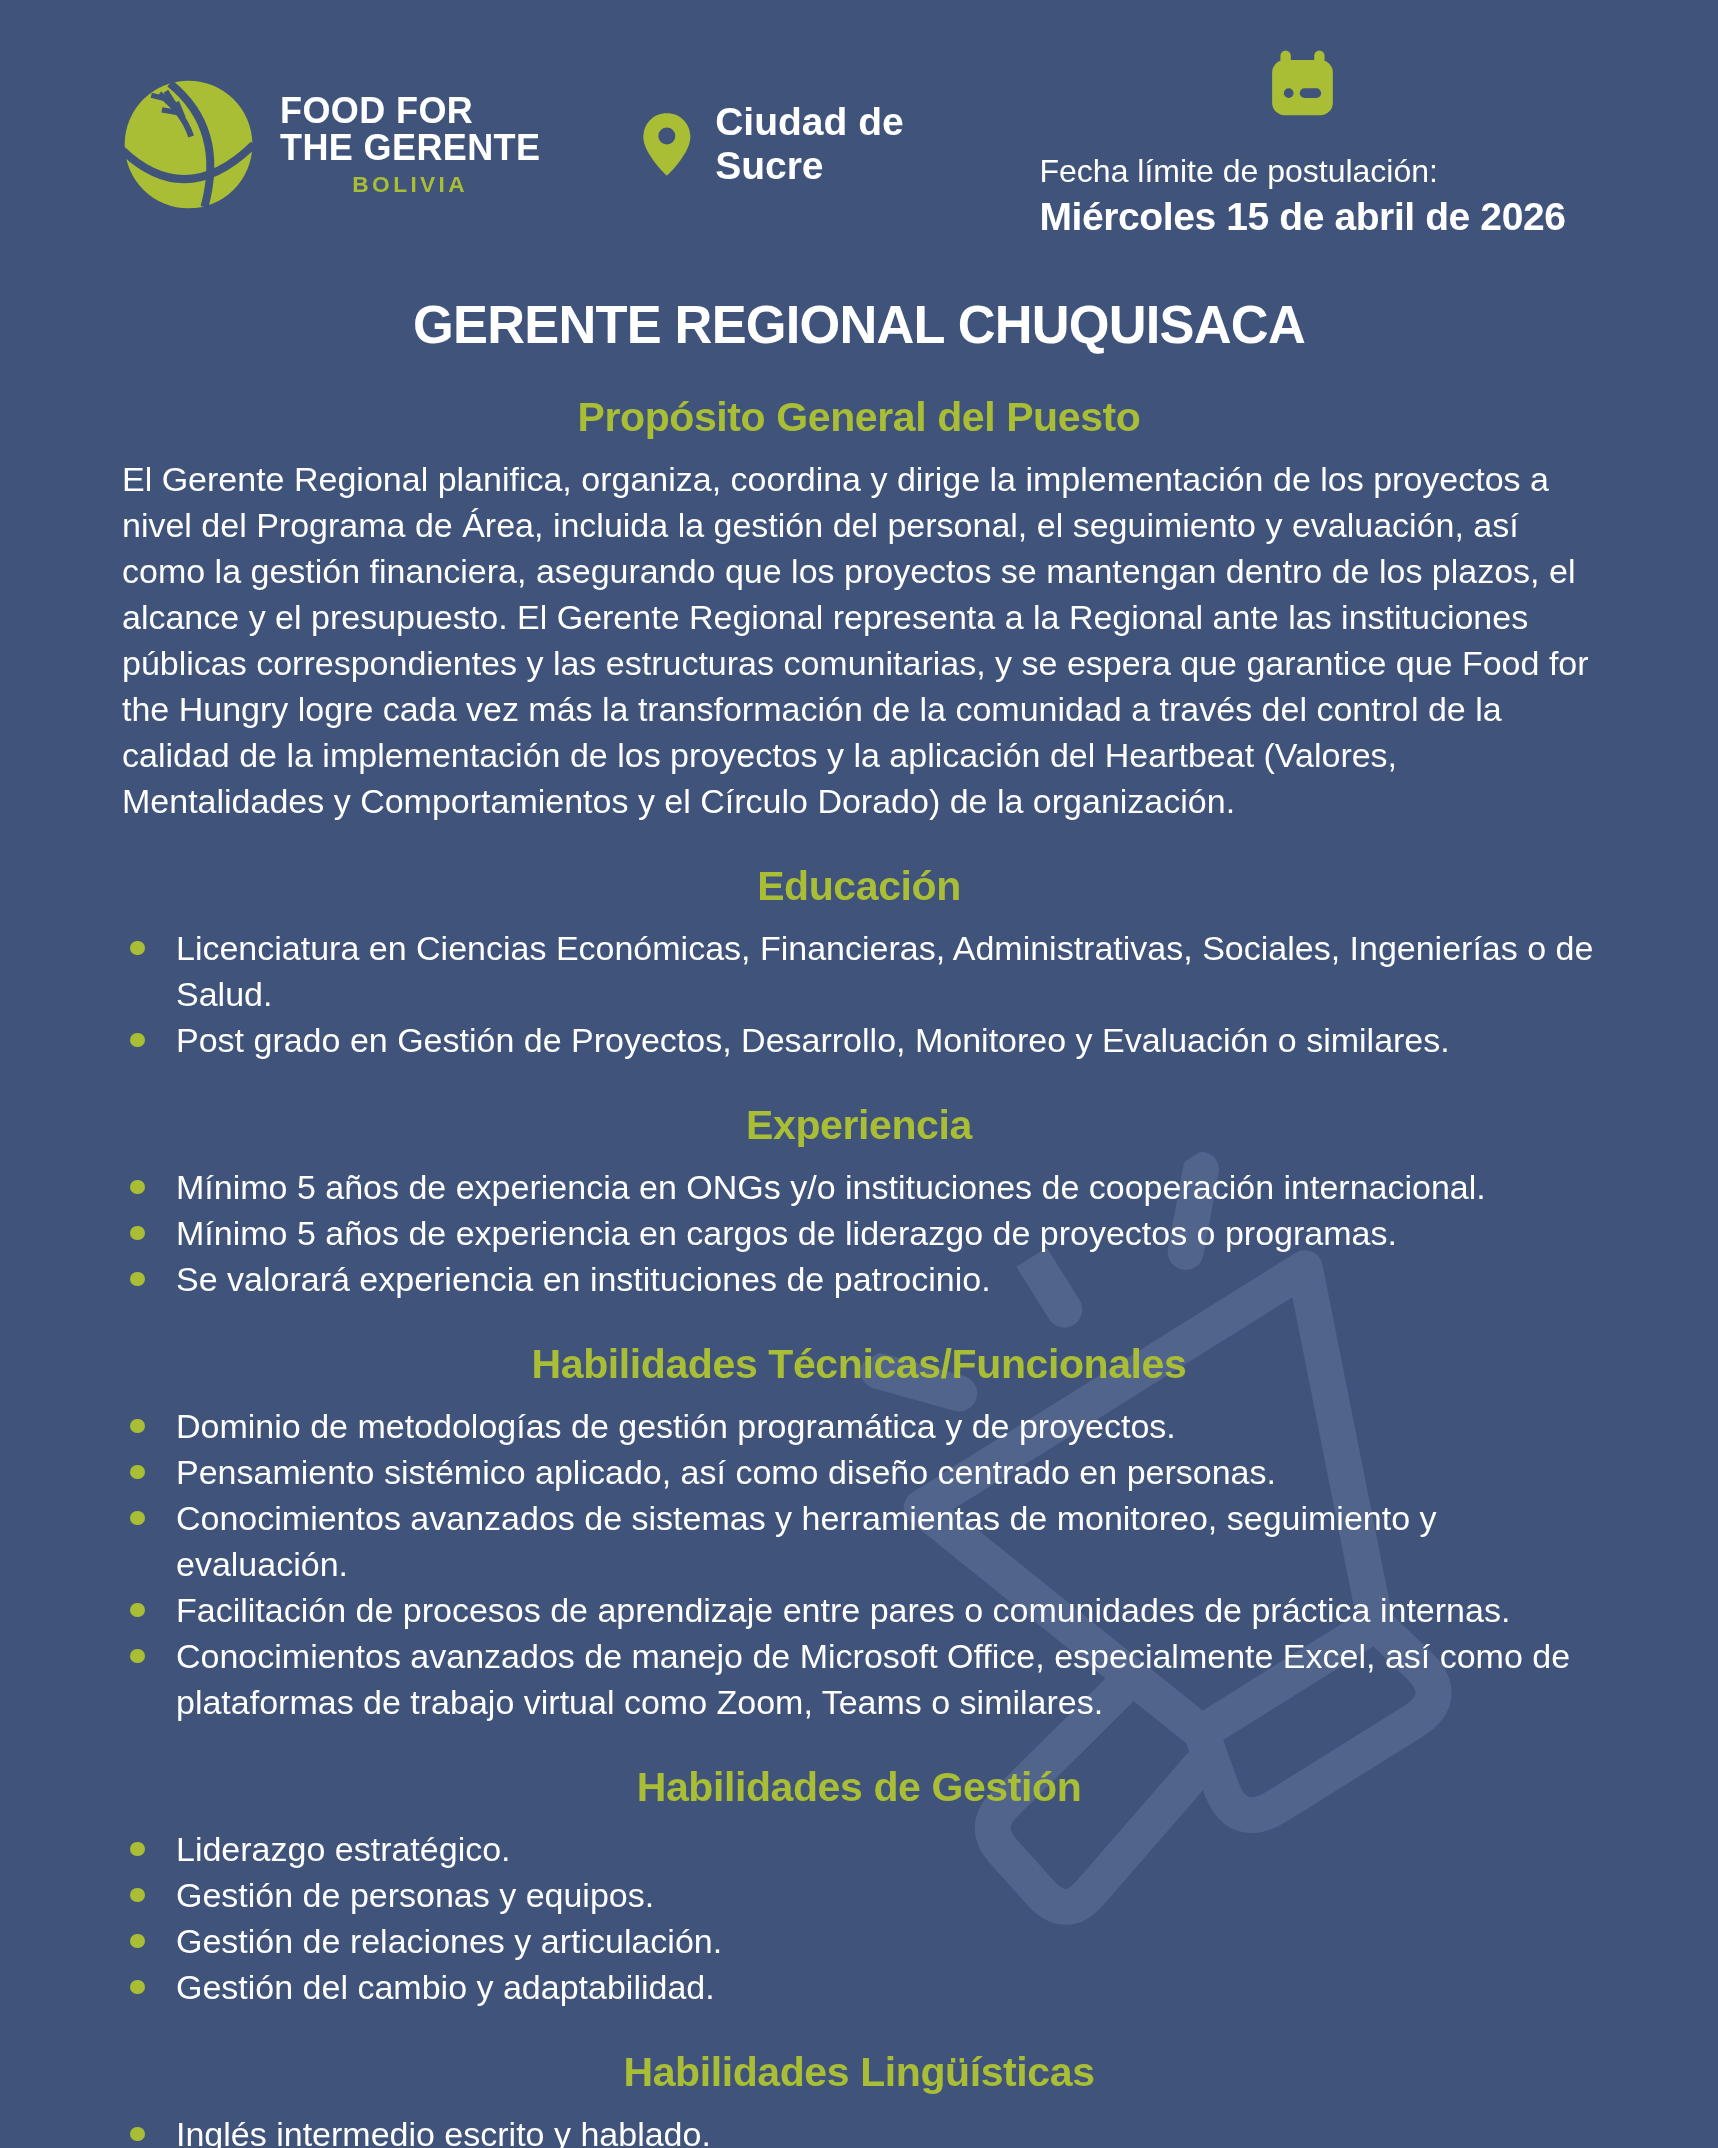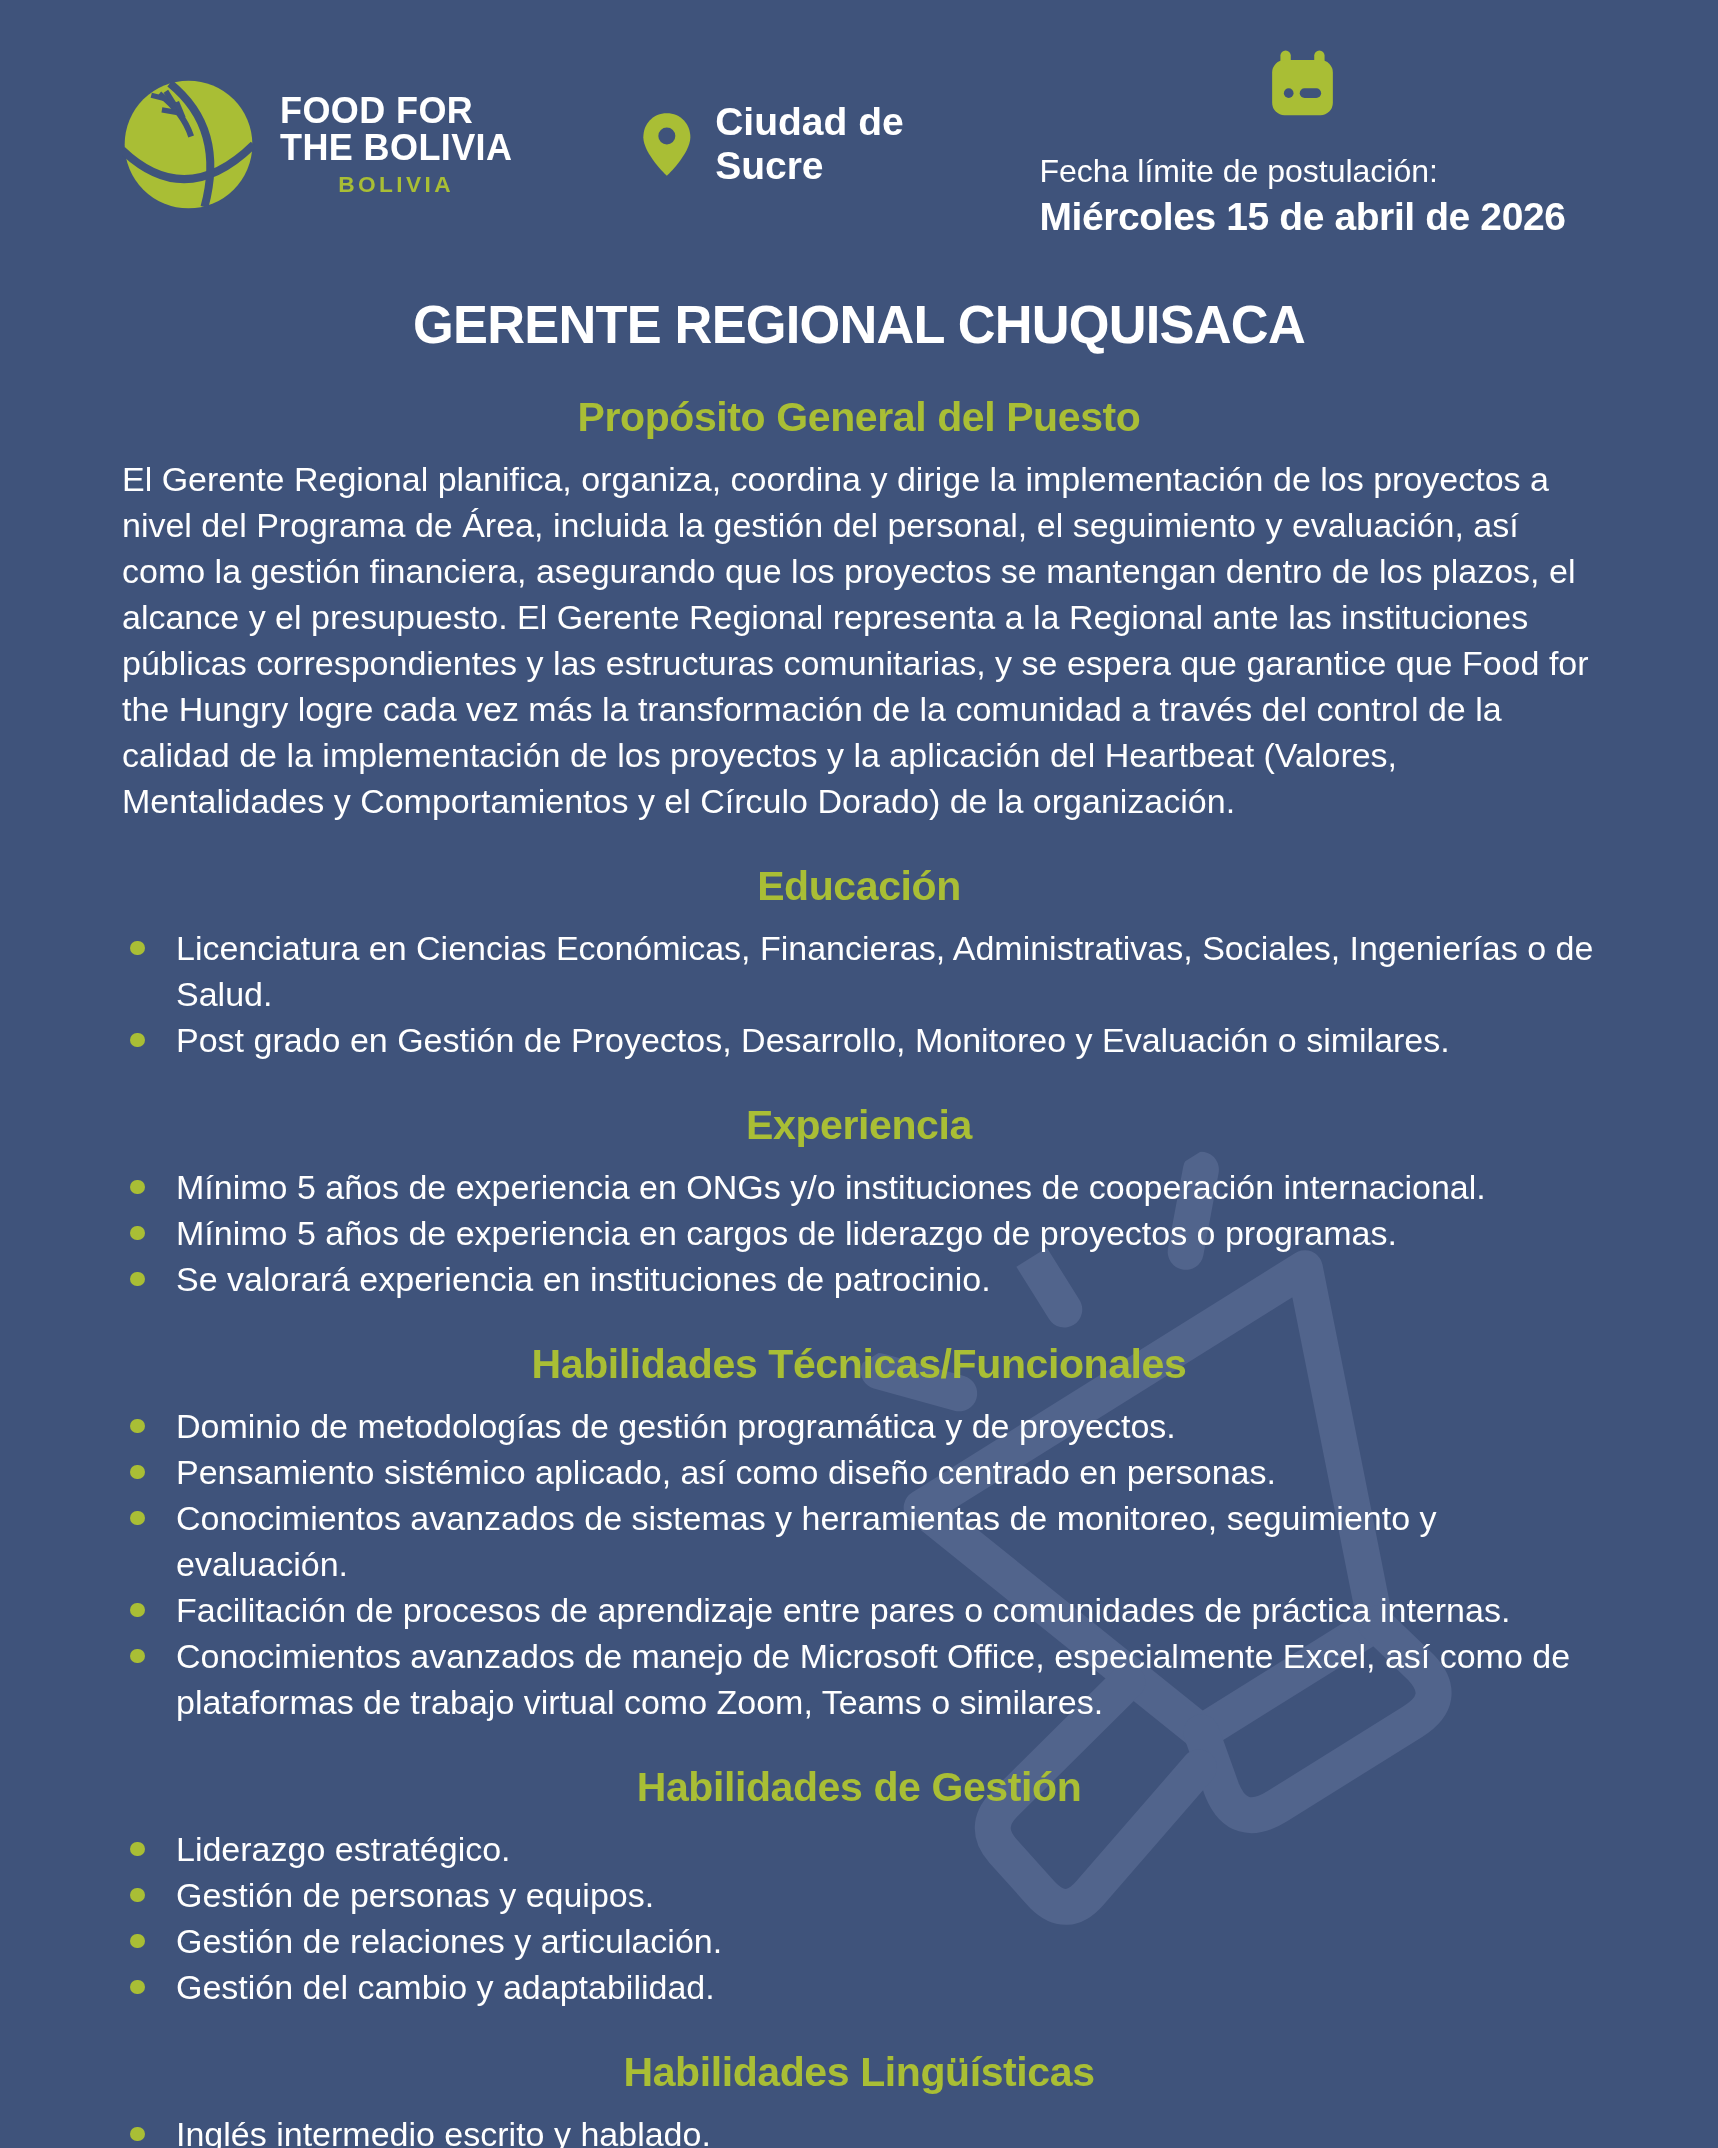--- a/index.html
+++ b/index.html
@@ -88,21 +88,21 @@
           <path d="M0,54 Q48,100 99,50" stroke="#3F537B" stroke-width="6" fill="none"></path>
           <path d="M36,4 Q78,38 62,97" stroke="#3F537B" stroke-width="6" fill="none"></path>
           <path d="M52,44 Q46,26 28,12" stroke="#3F537B" stroke-width="4.5" fill="none"></path>
           <path d="M40,21 L33,10" stroke="#3F537B" stroke-width="4" fill="none"></path>
           <path d="M46,30 L41,18" stroke="#3F537B" stroke-width="4" fill="none"></path>
           <path d="M34,16 L22,13" stroke="#3F537B" stroke-width="4" fill="none"></path>
           <path d="M42,26 L30,24" stroke="#3F537B" stroke-width="4" fill="none"></path>
         </svg>
         <div class="logo-text">
           <span class="logo-line">FOOD FOR</span>
-          <span class="logo-line">THE BOLIVIA</span>
+          <span class="logo-line">THE GERENTE</span>
           <span class="logo-country">BOLIVIA</span>
         </div>
       </div>
 
       <div class="location">
         <svg class="pin-icon" viewBox="0 0 76 100">
           <path d="M38,2 C17,2 2,18 2,39 c0,25 36,59 36,59 s36,-34 36,-59 C74,18 59,2 38,2 z" fill="#A9BE35"></path>
           <circle cx="38" cy="37" r="13" fill="#3F537B"></circle>
         </svg>
         <span class="location-label">Ciudad de Sucre</span>

